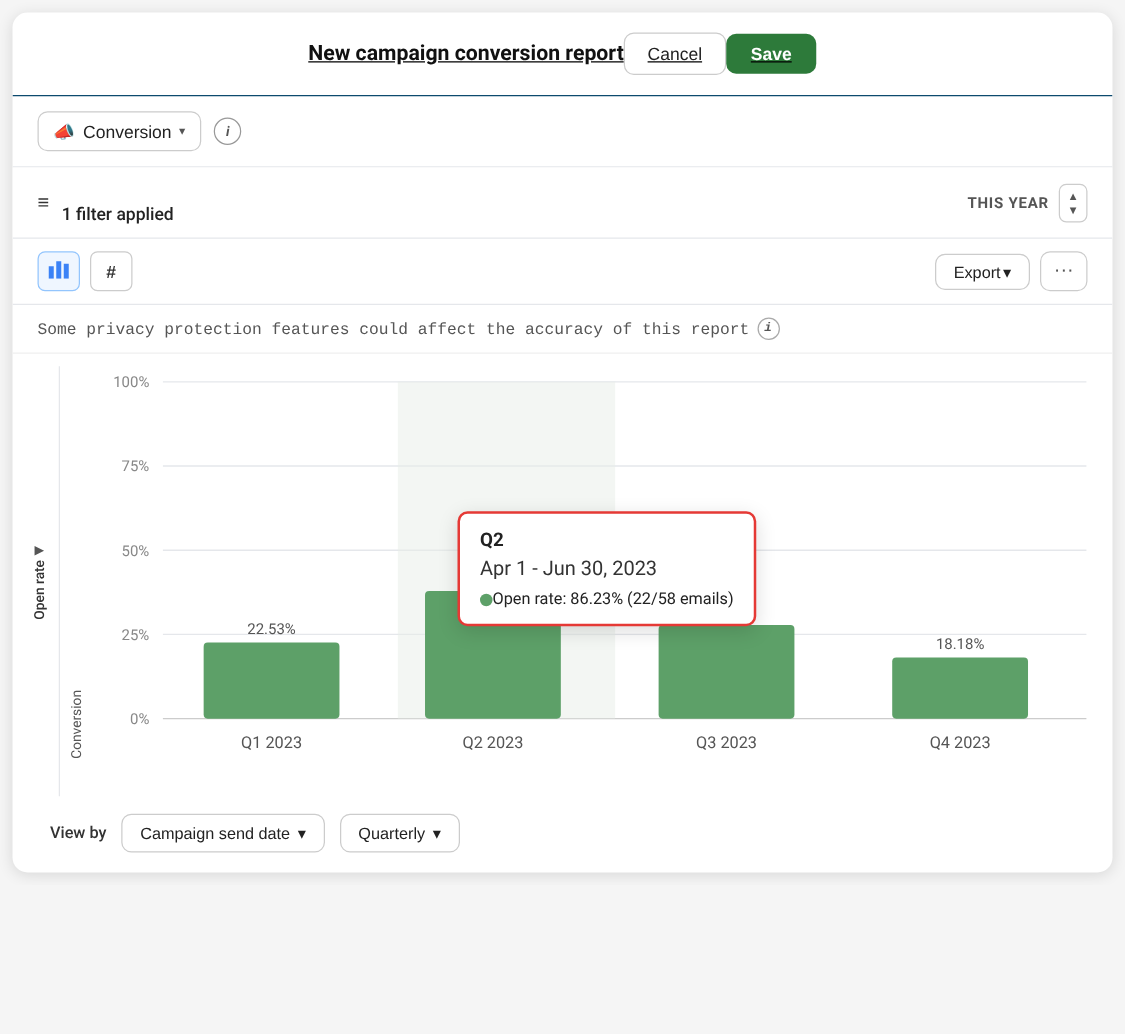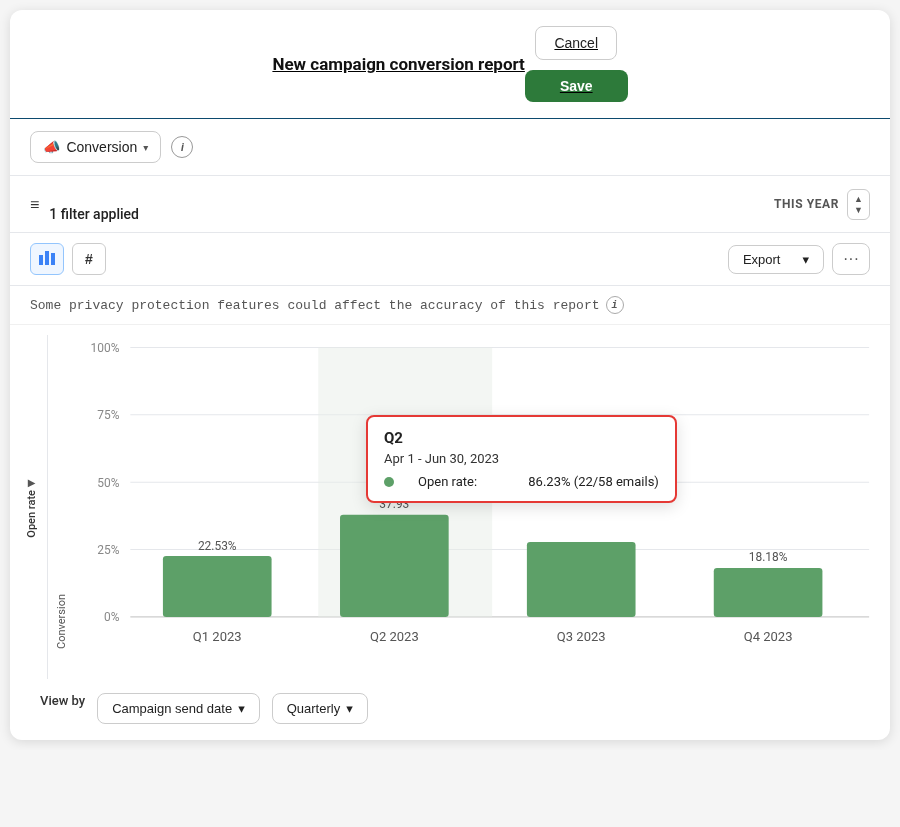--- a/index.html
+++ b/index.html
@@ -27,39 +27,38 @@
       border-bottom: 1px solid #0c4a6e;
       text-decoration: underline;
     }
     .header-title {
       font-size: 17px;
       font-weight: 700;
       color: #111;
     }
     .header-actions {
       display: flex;
-      gap: 10px;
-      align-items: center;
-      flex-direction: column;
+      gap: 0;
+      align-items: center;
     }
     .btn-cancel {
       border: 1.5px solid #ccc;
       background: #fff;
       padding: 8px 18px;
       border-radius: 8px;
       font-size: 14px;
       cursor: pointer;
       color: #222;
       font-weight: 500;
     }
     .btn-save {
       background: #2d7a3a;
       color: #fff;
       border: none;
-      padding: 8px 35px;
+      padding: 8px 20px;
       border-radius: 8px;
       font-size: 14px;
       font-weight: 600;
       cursor: pointer;
     }
     
     .toolbar {
       display: flex;
       align-items: center;
       gap: 10px;
@@ -139,21 +138,21 @@
       background: #fff;
       display: flex; align-items: center; justify-content: center;
       cursor: pointer;
       font-size: 16px;
       color: #3b82f6;
     }
     .view-icon-btn.active { background: #eff6ff; border-color: #93c5fd; }
     .hash-icon { font-size: 14px; font-weight: 800; color: #333; }
     .view-actions { display: flex; gap: 8px; align-items: center; }
     .export-btn {
-      display: flex; align-items: center; gap: 22px;
+      display: flex; align-items: center; gap: 2px;
       border: 1.5px solid #ccc; border-radius: 8px;
       padding: 6px 14px; background: #fff; cursor: pointer;
       font-size: 13px; font-weight: 500; color: #222;
     }
     .more-btn {
       border: 1.5px solid #ccc; border-radius: 8px;
       padding: 6px 10px; background: #fff; cursor: pointer;
       font-size: 16px; color: #555; display: flex; align-items: center;
     }
     
@@ -208,20 +207,21 @@
     }
     svg.bar-chart {
       width: 100%;
       height: 340px;
       overflow: visible;
     }
     
     .chart-bottom {
       padding: 14px 20px 16px 20px;
       display: flex;
+      align-items: center;
       gap: 12px;
       flex-wrap: wrap;
     }
     .view-by-label {
       font-size: 13px; color: #333; font-weight: 500;
     }
     .dropdown-btn {
       display: flex; align-items: center; gap: 6px;
       border: 1.5px solid #ccc; border-radius: 8px;
       padding: 7px 14px; background: #fff; cursor: pointer;
@@ -232,29 +232,30 @@
       position: absolute;
       background: #fff;
       border: 2px solid #e53935;
       border-radius: 8px;
       padding: 12px 16px;
       font-size: 13px;
       color: #222;
       box-shadow: 0 4px 16px rgba(0,0,0,0.13);
       z-index: 10;
       min-width: 220px;
+      margin-top: 36px;
     }
     .tooltip-quarter {
       font-size: 15px; font-weight: 700; margin-bottom: 4px;
     }
     .tooltip-date {
-      font-size: 13px; color: #333; margin-bottom: 8px;
+      font-size: 16px; color: #333; margin-bottom: 8px;
     }
     .tooltip-row {
-      display: flex; align-items: center; gap: 24px; font-size: 13px;
+      display: flex; align-items: center; gap: 0; font-size: 13px;
     }
     .tooltip-dot {
       width: 10px; height: 10px; border-radius: 50%;
       display: inline-block; flex-shrink: 0;
     }
   </style>
 </head>
 <body>
 
 <div class="card">

